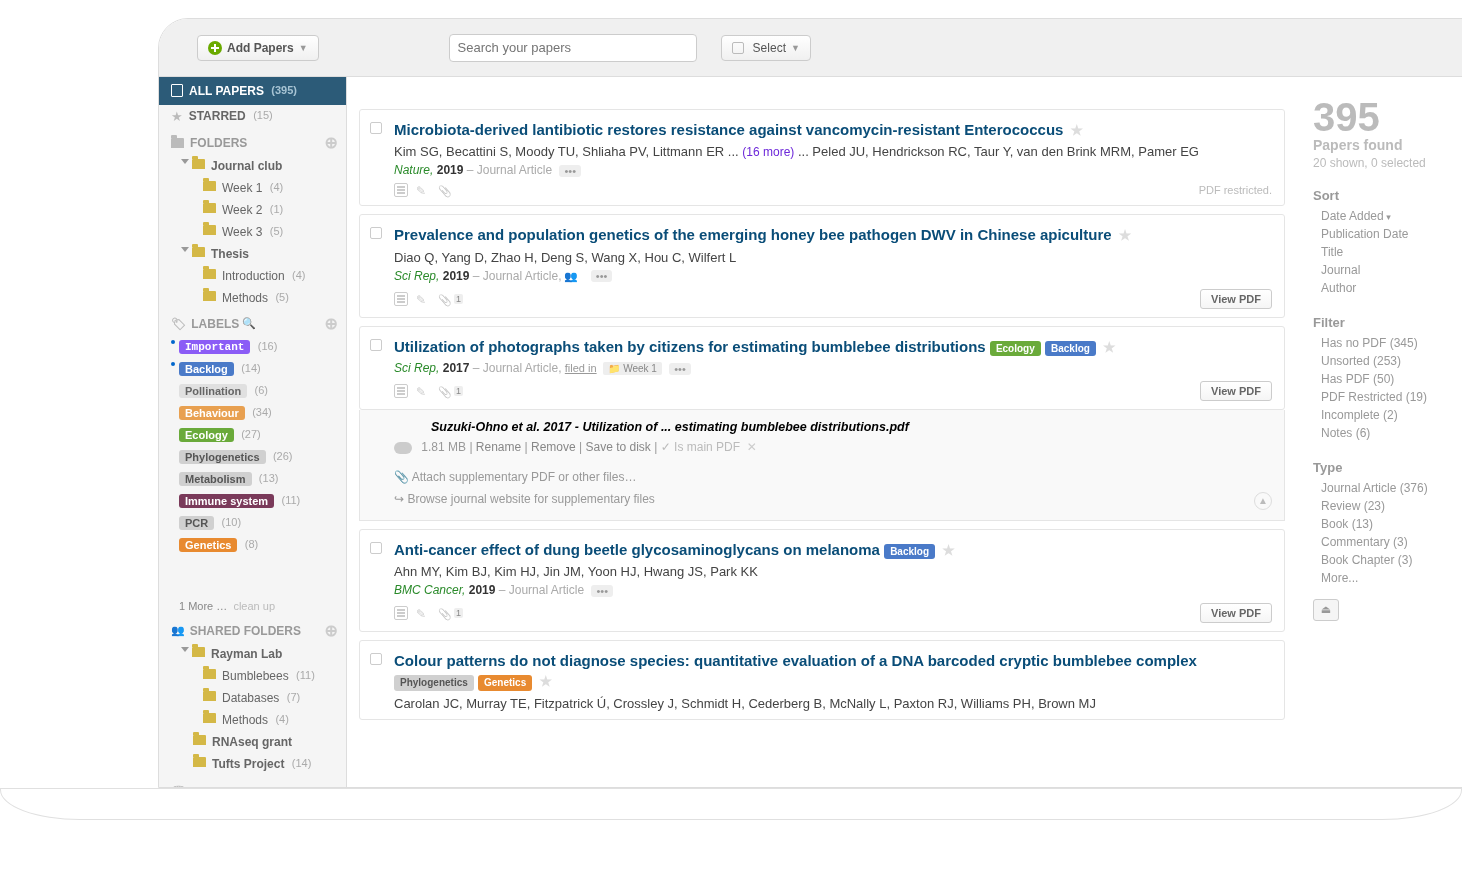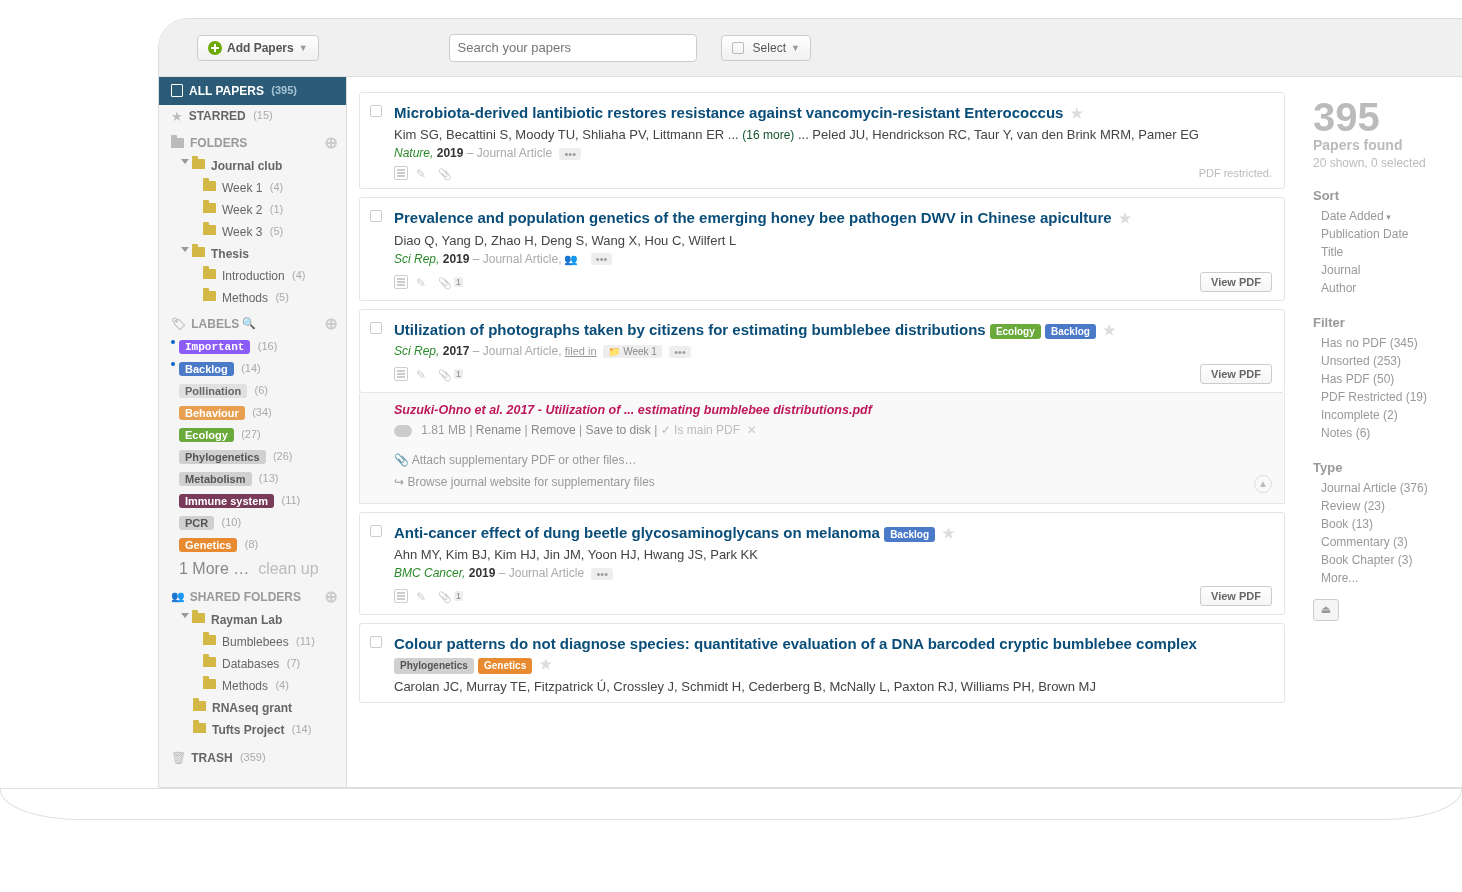--- a/index.html
+++ b/index.html
@@ -37,65 +37,65 @@
 .tag { display:inline-block; padding:1px 6px; border-radius:3px; font-size:11px; color:#fff; font-weight:bold; }
 .tag-red { background:#8b5cf6;font-family:Liberation Mono, monospace; }
 .tag-blue { background:#4a7ac8; }
 .tag-ltgray { background:#e0e0e0; color:#666; }
 .tag-orange { background:#e8a050; }
 .tag-green { background:#6aaa3a; }
 .tag-gray { background:#d0d0d0; color:#555; }
 .tag-purple { background:#7a3a5a; }
 .tag-dorange { background:#e88a30; }
 .content { flex:1; display:flex; overflow:hidden; background:#fff; }
-.papers { flex:1; overflow-y:auto; padding: 15px 0 0 0; }
+.papers { flex:1; overflow-y:auto; padding: 32px 0 0 0; }
 .paper { border: 1px solid #e5e5e5; border-radius: 3px; margin: 0 12px 8px 12px; padding: 10px 12px 8px 34px; position: relative; }
 .paper .chk-p { position:absolute; left:10px; top:12px; width:12px; height:12px; border:1px solid #ccc; border-radius:2px; cursor:pointer; }
 .paper-title { color:#0a4d78; font-weight:bold; font-size:15px; line-height:1.35; cursor:pointer; }
 .paper-title .star-t { color:#ddd; font-size:14px; margin-left:3px; }
 .paper-auth { color:#444; font-size:13px; margin-top:4px; }
-.more-auth { color:#14532d; font-size:12px; }
+.more-auth { color:#6d28d9; font-size:12px; }
 .paper-meta { margin-top:4px; font-size:12px; }
 .journal { color:#2a8a2a; font-style:italic; }
 .year { font-weight:bold; }
 .dash-meta { color:#aaa; }
 .dots-ic { display:inline-block; padding:0 5px; background:#eee; border-radius:3px; color:#999; font-size:11px; vertical-align:middle; margin-left:4px; cursor:pointer; }
 .paper-foot { margin-top:6px; display:flex; align-items:center; gap:8px; }
 .foot-ic { width:14px; height:14px; border:1px solid #ccc; border-radius:2px; cursor:pointer; position:relative; }
 .foot-ic.note::before { content:""; position:absolute; top:2px; left:2px; right:2px; height:2px; background:#ccc; box-shadow: 0 3px 0 #ccc, 0 6px 0 #ccc; }
 .foot-ic.pencil { border:none; }
 .foot-ic.pencil::before { content:"✎"; color:#ccc; font-size:12px; }
 .foot-ic.clip { border:none; }
 .foot-ic.clip::before { content:"📎"; font-size:11px; filter:grayscale(1) opacity(0.5); }
 .clip-badge { font-size:9px; background:#eee; color:#888; padding:0 2px; border-radius:2px; margin-left:-6px; }
 .view-pdf-btn { margin-left:auto; padding:3px 10px; border:1px solid #ccc; border-radius:3px; background:linear-gradient(#fff,#f5f5f5); font-size:11px; font-weight:bold; color:#666; cursor:pointer; }
 .pdf-restricted { margin-left:auto; color:#bbb; font-size:11px; }
 .filed-in { color:#999; font-size:11px;text-decoration:underline; }
 .filed-folder { background:#eee; color:#888; padding:1px 5px; border-radius:2px; font-size:10px; margin-left:3px; }
 .pdf-expand { background:#f9f9f9; margin: 0 12px 8px 12px; padding: 10px 34px; border:1px solid #e5e5e5; border-top:none; font-size:12px; color:#777; position:relative; }
-.pdf-row1 { color:#be185d; font-style:italic; font-weight:bold; font-size:12.5px; margin-bottom:6px; }
+.pdf-row1 { color:#000000; font-style:italic; font-weight:bold; font-size:12.5px; margin-bottom:6px;margin-left:37px; }
 .pdf-row2 { color:#999; margin-bottom:12px; }
 .pdf-row2 a { color:#888; cursor:pointer; }
 .pdf-row3, .pdf-row4 { color:#999; padding:4px 0; }
 .cloud-ic { display:inline-block; width:18px; height:12px; background:#ccc; border-radius:8px; margin-right:6px; vertical-align:middle; }
 .collapse-btn { position:absolute; right:12px; bottom:10px; width:18px; height:18px; border:1px solid #ddd; border-radius:50%; color:#bbb; text-align:center; line-height:16px; cursor:pointer; font-size:10px; }
 .rightpane { width: 230px; padding: 20px 16px; color:#666; font-size:13px; overflow-y:auto; }
 .big-count { font-size: 40px; font-weight:bold; color:#bbb; line-height:1; }
 .pf-label { color:#bbb; font-weight:bold; font-size:14px; }
 .shown-sel { color:#bbb; font-size:12px; margin-top:3px; }
 .rp-head { color:#999; font-weight:bold; margin-top:18px; margin-bottom:4px; font-size:13px; }
 .rp-item { color:#999; font-size:12px; padding:2px 0 2px 8px; cursor:pointer; }
 .rp-item.sel::after { content:" ▾"; font-size:9px; }
 .eject-btn { margin-top:12px; width:26px; height:22px; border:1px solid #ccc; border-radius:3px; background:#f5f5f5; text-align:center; line-height:18px; color:#999; cursor:pointer; font-size:11px; }
 .papers-ic { display:inline-block; width:12px; height:13px; border:1.5px solid #fff; border-radius:1px; margin-right:6px; position:relative; }
 .tag-ic { color:#bbb; margin-right:5px; font-size:12px; }
 .share-ic { color:#bbb; margin-right:5px; font-size:11px; }
 .trash-ic { color:#bbb; margin-right:5px; font-size:12px; }
 .search-ic { color:#ccc; font-size:11px; margin-left:3px; }
-.sb-more { color:#888; padding-left:20px; font-size:16px; }
+.sb-more { color:#888; padding-left:20px; font-size:11px;margin-top:40px; }
 .sb-more .cleanup { color:#bbb; }
 </style>
 </head>
 <body>
 
 <div class="laptop-frame">
 <div class="laptop-body">
 <div class="app">
 
 <div class="toolbar">

